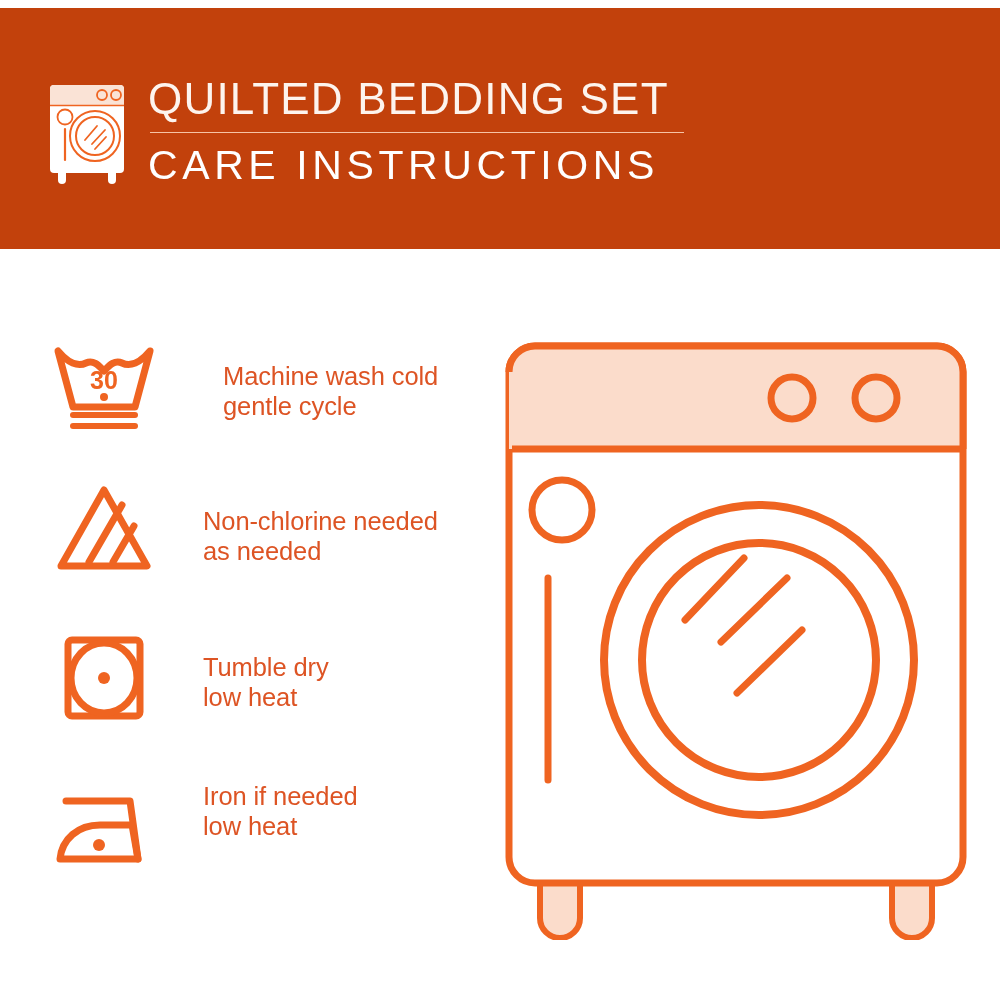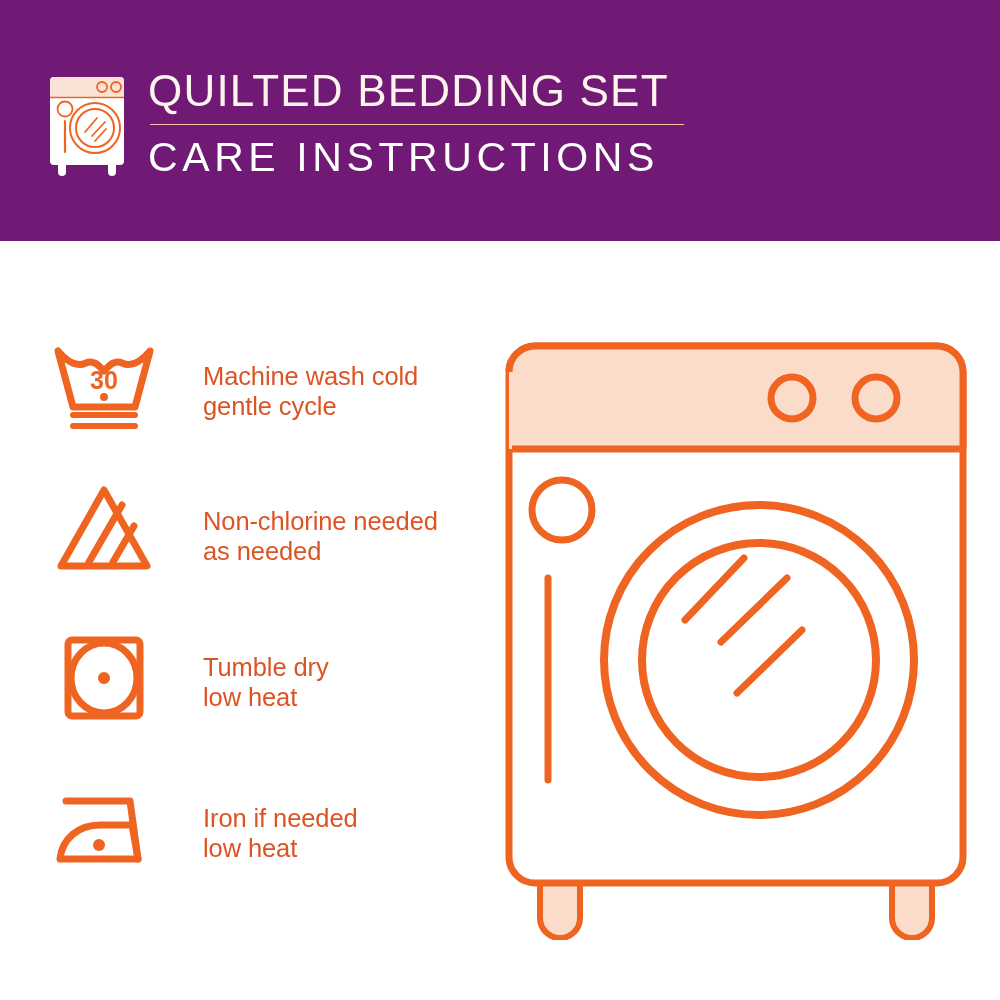--- a/index.html
+++ b/index.html
@@ -18,24 +18,24 @@
     position: relative;
     width: 1000px;
     height: 1000px;
     background: #ffffff;
   }
 
   
   .header {
     position: absolute;
     left: 0;
-    top: 0;
+    top: 8px;
     width: 1000px;
     height: 241px;
-    background: #701a75;
+    background: #c2410c;
     display: flex;
     align-items: center;
   }
   .header-logo {
     position: absolute;
     left: 45px;
     top: 72px;
     width: 92px;
     height: 104px;
   }
@@ -76,21 +76,21 @@
     width: 500px;
     height: 759px;
   }
   .care-row {
     position: absolute;
     left: 0;
     width: 500px;
     display: flex;
     align-items: flex-start;
   }
-  .care-row.r0 { top: 100px; }
+  .care-row.r0 { top: 100px; gap: 20px; }
   .care-row.r1 { top: 241px; }
   .care-row.r2 { top: 391px; }
   .care-row.r3 { top: 540px; }
 
   .care-icon {
     width: 112px;
     min-width: 112px;
     margin-left: 48px;
     display: flex;
     justify-content: center;
@@ -102,21 +102,21 @@
     font-size: 25.5px;
     line-height: 30px;
     font-weight: 500;
     letter-spacing: -0.1px;
   }
   .care-text .ln { display: block; white-space: nowrap; }
 
   .care-row.r0 .care-text { margin-top: 20px; }
   .care-row.r1 .care-text { margin-top: 24px; }
   .care-row.r2 .care-text { margin-top: 20px; }
-  .care-row.r3 .care-text { margin-top: 22px; }
+  .care-row.r3 .care-text { }
 
   
   .washer-wrap {
     position: absolute;
     left: 494px;
     top: 330px;
     width: 480px;
     height: 610px;
   }
 </style>

